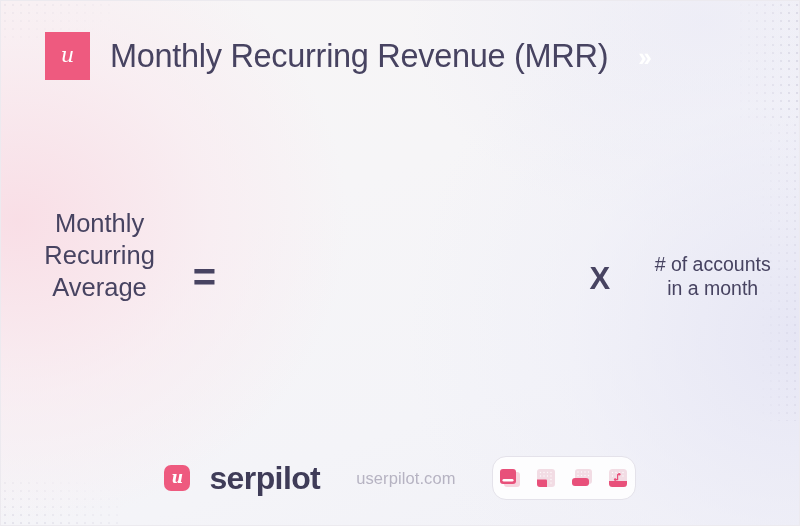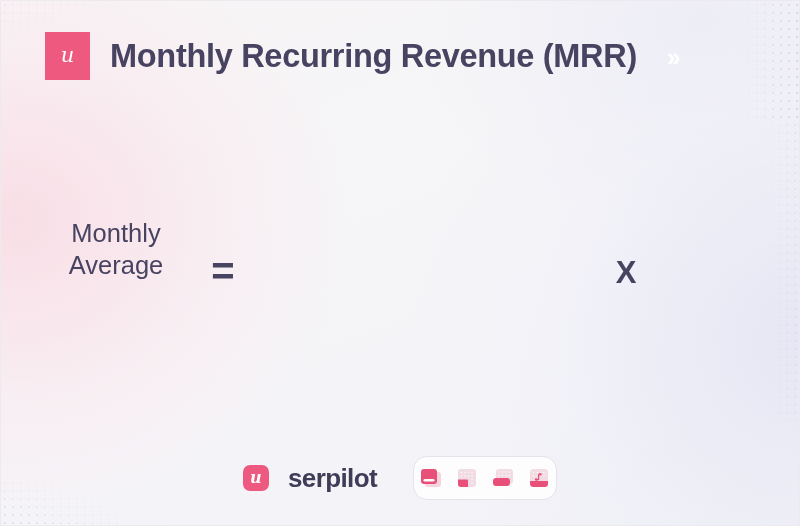--- a/index.html
+++ b/index.html
@@ -78,21 +78,21 @@
   .logo-badge span {
     font-family: "DejaVu Serif", serif;
     font-style: italic;
     font-size: 21px;
     color: #ffffff;
     line-height: 1;
     padding-bottom: 2px;
   }
   .header-title {
     font-size: 32.5px;
-    font-weight: bold;
+    font-weight: normal;
     color: #474361;
     letter-spacing: -0.3px;
     white-space: nowrap;
   }
   .chevrons {
     font-size: 25px;
     font-weight: bold;
     color: #ffffff;
     letter-spacing: -3px;
     margin-left: 10px;
@@ -103,21 +103,20 @@
   .formula {
     position: absolute;
     left: 0;
     right: 0;
     top: 206px;
     display: flex;
     align-items: center;
     justify-content: flex-start;
     padding-left: 24px;
     box-sizing: border-box;
-    margin-left: 15px;
   }
   .f-term {
     color: #474361;
     text-align: center;
     line-height: 1.26;
   }
   .term-left {
     width: 152px;
     font-size: 25.5px;
   }
@@ -180,21 +179,21 @@
   .wordmark-badge span {
     font-family: "DejaVu Serif", serif;
     font-style: italic;
     font-weight: bold;
     font-size: 16px;
     color: #ffffff;
     line-height: 1;
     padding-bottom: 1px;
   }
   .wordmark-text {
-    font-size: 26px;
+    font-size: 32px;
     font-weight: bold;
     color: #3f3c58;
     letter-spacing: -0.6px;
     margin-left: 18px;
   }
   .site-url {
     font-size: 16.5px;
     color: #b6b3c2;
     letter-spacing: 0.1px;
   }
@@ -227,42 +226,48 @@
       <span>u</span>
     </div>
     <div class="header-title">Monthly Recurring Revenue (MRR)</div>
     <div class="chevrons">››</div>
   </div>
 
   <div class="formula">
 
     <div class="f-term term-left">
       <div>Monthly</div>
+      <div>Recurring</div>
       <div>Average</div>
     </div>
 
     <div class="op-equals">=</div>
 
     <div class="f-term term-mid">
     </div>
 
     <div class="op-times">X</div>
 
+    <div class="f-term term-right">
+      <div># of accounts</div>
+      <div>in a month</div>
+    </div>
 
   </div>
 
   <div class="footer">
 
     <div class="wordmark">
       <div class="wordmark-badge">
         <span>u</span>
       </div>
       <div class="wordmark-text">serpilot</div>
     </div>
 
+    <div class="site-url">userpilot.com</div>
 
     <div class="pattern-box">
 
       <svg class="pattern-icon" viewBox="0 0 24 24">
         <rect x="6" y="6" width="16" height="15" rx="3" fill="#f6d4de"></rect>
         <rect x="2" y="3" width="16" height="15" rx="3" fill="#e8507a"></rect>
         <rect x="4.5" y="13" width="11" height="2.6" rx="1.3" fill="#ffffff"></rect>
       </svg>
 
       <svg class="pattern-icon" viewBox="0 0 24 24">

